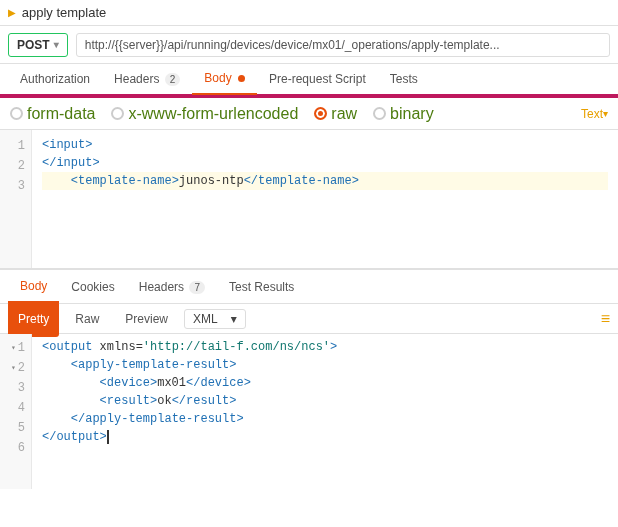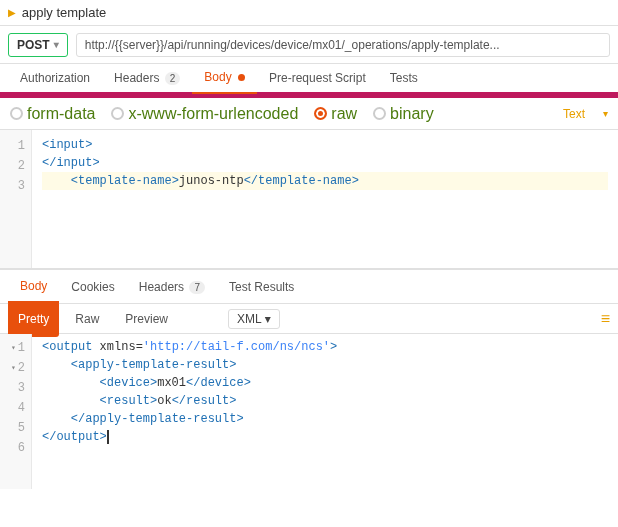--- a/index.html
+++ b/index.html
@@ -32,21 +32,21 @@
     .method-btn .chevron { font-size: 10px; color: #888; }
     .url-input {
       flex: 1; border: 1px solid #ddd; border-radius: 3px;
       padding: 4px 8px; font-size: 12px; color: #555;
       background: #fff; outline: none;
     }
 
     
     .tab-nav {
       display: flex; align-items: center;
-      border-bottom: 6px solid #be185d;
+      border-bottom: 4px solid #be185d;
       background: #fff; height: 34px; padding: 0 8px;
     }
     .tab-item {
       padding: 8px 12px; font-size: 12px; color: #555;
       cursor: pointer; position: relative;
     }
     .tab-item.active { color: #e8500c; border-bottom: 2px solid #e8500c; }
     .tab-badge {
       display: inline-block; background: #eee;
       border-radius: 8px; padding: 1px 5px;
@@ -71,21 +71,21 @@
     .radio-circle {
       width: 13px; height: 13px; border-radius: 50%;
       border: 2px solid #ccc; background: #fff;
       display: inline-block;
     }
     .radio-circle.selected {
       border-color: #e8500c; background: #e8500c;
       box-shadow: inset 0 0 0 2px #fff;
     }
     .text-format {
-      display: flex; align-items: center; gap: 18px;
+      display: flex; align-items: center; gap: 0;
       font-size: 12px; color: #e8a000; margin-left: auto; cursor: pointer;
     }
     .text-chevron { font-size: 10px; }
 
     
     .code-editor {
       background: #fff; border-bottom: 2px solid #e0e0e0;
       height: 140px; overflow: hidden; display: flex;
     }
     .line-numbers {
@@ -128,23 +128,23 @@
     }
     .fmt-btn {
       padding: 11px 10px; font-size: 12px;
       border: none; background: none; cursor: pointer; color: #555;
       border-radius: 3px;
     }
     .fmt-btn.active {
       background: #e8500c; color: #fff; border-radius: 3px;
     }
     .fmt-dropdown {
-      display: flex; align-items: center; gap: 3px;
+      display: flex; align-items: center; gap: 13px;
       border: 1px solid #ddd; border-radius: 3px;
-      padding: 2px 8px; font-size: 12px; color: #444; cursor: pointer; margin-left: 44px;
+      padding: 2px 8px; font-size: 12px; color: #444; cursor: pointer;
     }
     .sort-icon {
       margin-left: auto; cursor: pointer;
       font-size: 16px; color: #e8a000;
     }
 
     
     .response-code {
       display: flex; height: 155px; overflow: hidden;
     }
@@ -283,21 +283,21 @@
       </div>
       <div>
         <span class="fold-arrow">▾</span>2
       </div>
       <div>3</div>
       <div>4</div>
       <div>5</div>
       <div>6</div>
     </div>
     <div class="resp-code-content">
-      <div class="resp-code-line"><span class="tag">&lt;output</span> xmlns=<span style="color:#3b82f6">'http://tail-f.com/ns/ncs'</span><span class="tag">&gt;</span></div>
+      <div class="resp-code-line"><span class="tag">&lt;output</span> xmlns=<span style="color:#0f766e">'http://tail-f.com/ns/ncs'</span><span class="tag">&gt;</span></div>
       <div class="resp-code-line">    <span class="tag">&lt;apply-template-result&gt;</span></div>
       <div class="resp-code-line">        <span class="tag">&lt;device&gt;</span>mx01<span class="tag">&lt;/device&gt;</span></div>
       <div class="resp-code-line">        <span class="tag">&lt;result&gt;</span>ok<span class="tag">&lt;/result&gt;</span></div>
       <div class="resp-code-line">    <span class="tag">&lt;/apply-template-result&gt;</span></div>
       <div class="resp-code-line"><span class="tag">&lt;/output&gt;</span><span class="cursor"></span></div>
     </div>
   </div>
 </div>
 
 </body></html>

